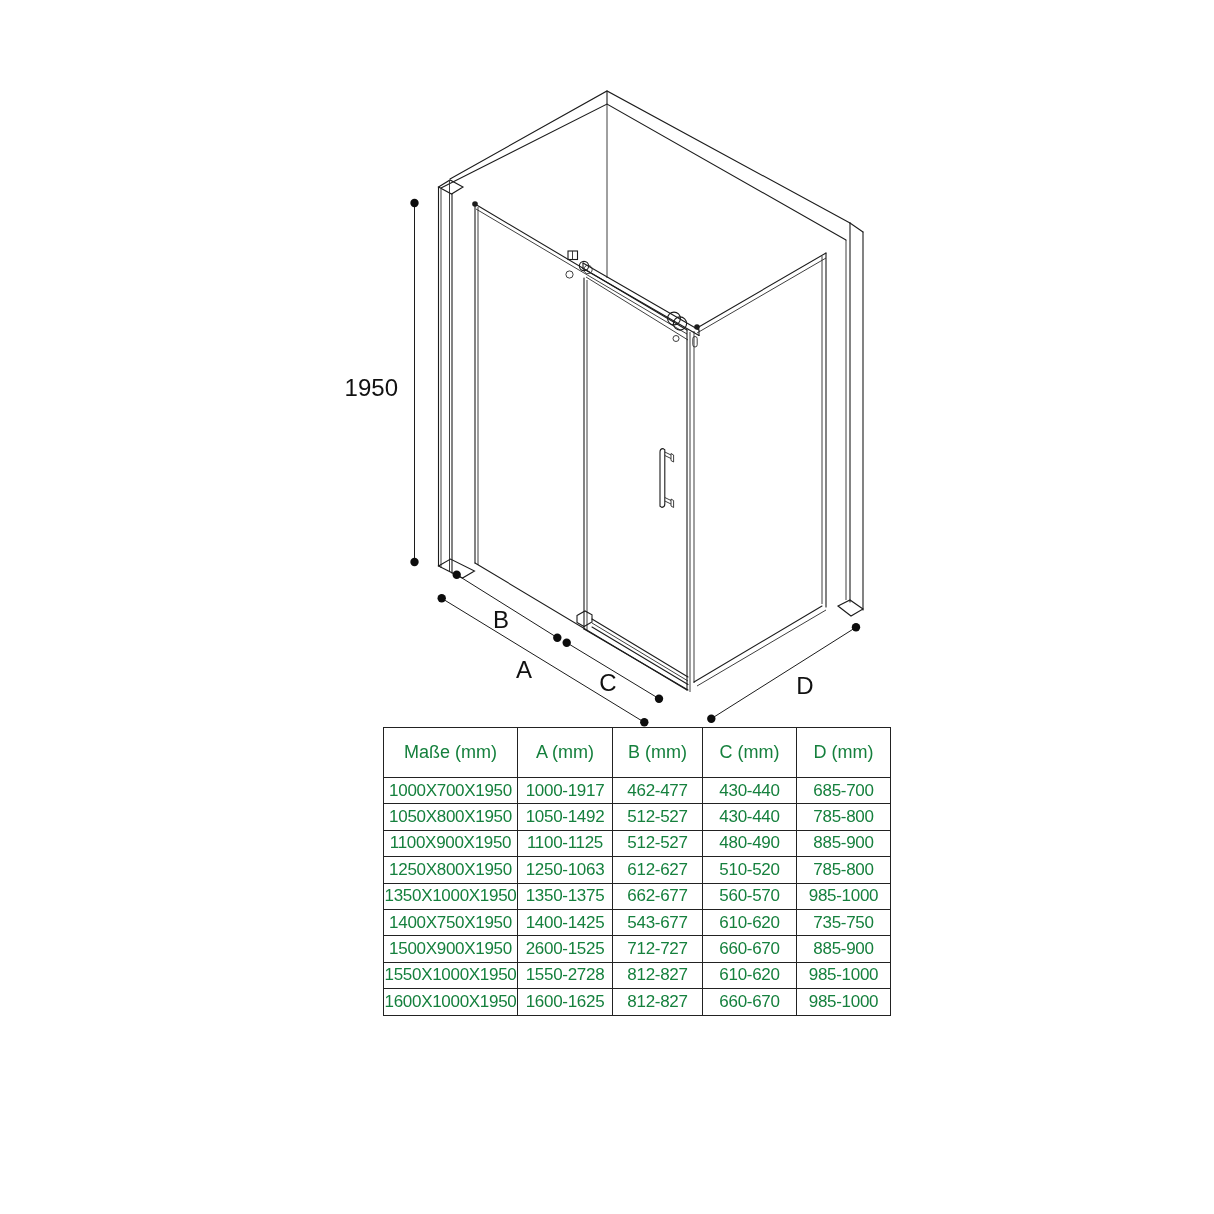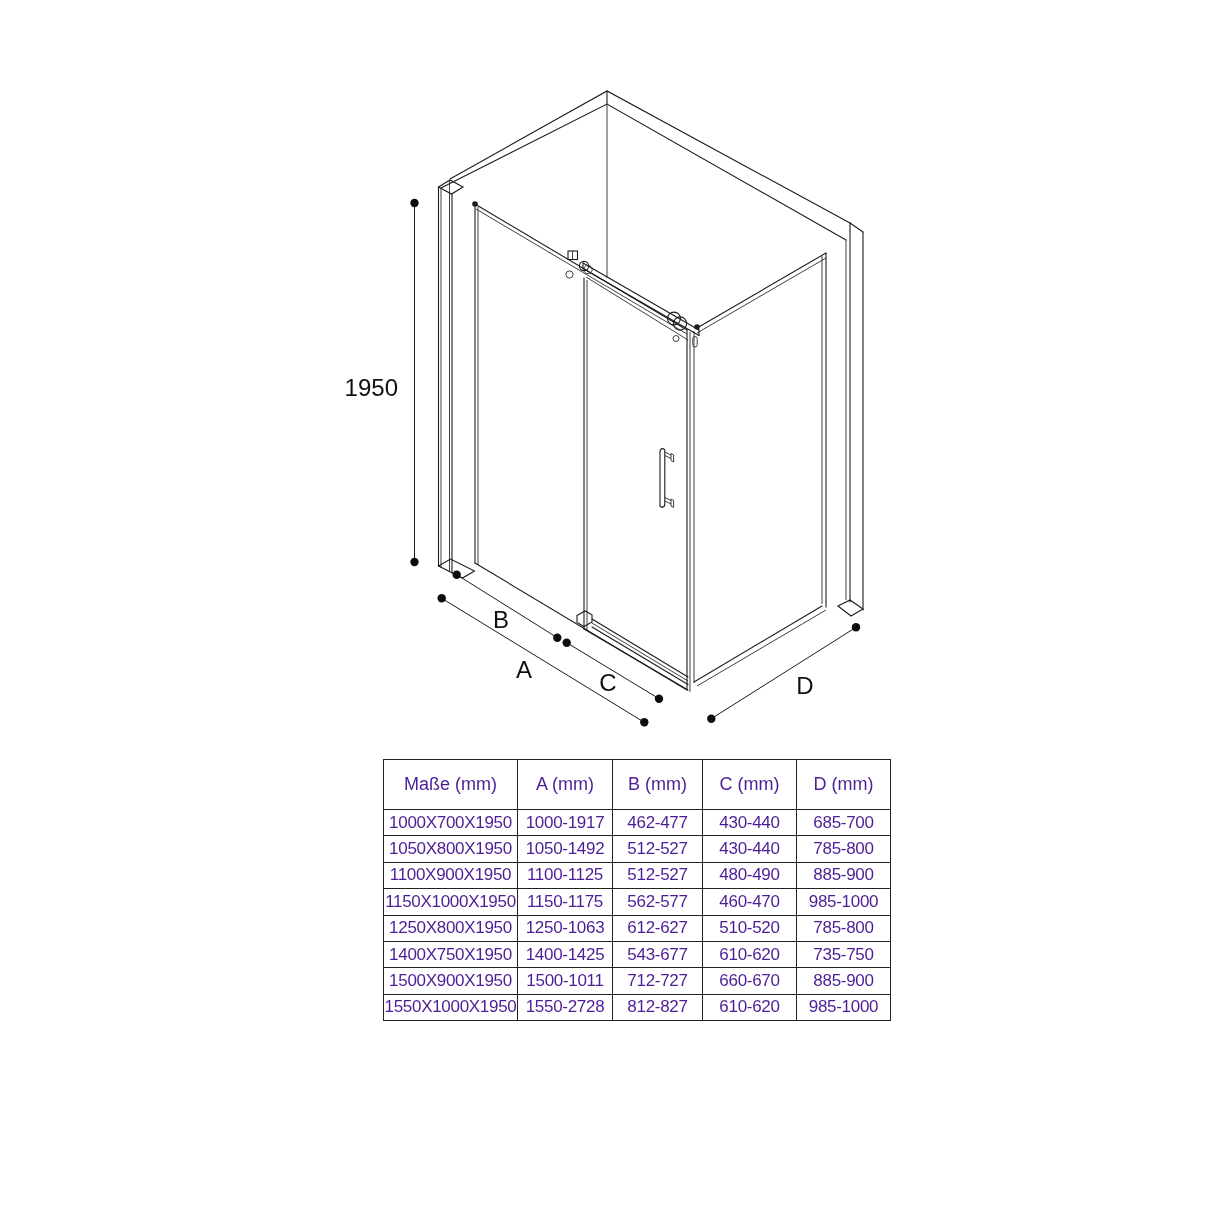--- a/index.html
+++ b/index.html
@@ -11,21 +11,21 @@
   #diagram-svg{position:absolute;left:0;top:0;}
   .ln{stroke:#1c1c1c;stroke-width:1.1;fill:none;stroke-linecap:round;}
   .thin{stroke:#2a2a2a;stroke-width:0.9;fill:none;}
   .dimln{stroke:#1c1c1c;stroke-width:1;fill:none;}
   .dot{fill:#0d0d0d;stroke:none;}
   .fit{fill:#1c1c1c;stroke:none;}
   .dimtext{font-size:24px;fill:#111;font-family:"Liberation Sans","DejaVu Sans",sans-serif;}
   #size-table{
     position:absolute;left:383px;top:727px;width:507px;
     border-collapse:collapse;table-layout:fixed;
-    font-size:17px;letter-spacing:-0.3px;color:#4c1d95;margin-top:32px;
+    font-size:17px;letter-spacing:-0.3px;color:#15803d;
   }
   #size-table th,#size-table td{
     border:1px solid #222222;text-align:center;vertical-align:middle;
     padding:0;white-space:nowrap;overflow:hidden;font-weight:400;
   }
   #size-table thead tr{height:50px;}
   #size-table thead th{font-size:18px;letter-spacing:0;}
   #size-table tbody tr{height:26.4px;}
 </style>
 </head>
@@ -192,48 +192,55 @@
         <td>785-800</td>
       </tr>
       <tr>
         <td>1100X900X1950</td>
         <td>1100-1125</td>
         <td>512-527</td>
         <td>480-490</td>
         <td>885-900</td>
       </tr>
       <tr>
-        <td>1150X1000X1950</td>
-        <td>1150-1175</td>
-        <td>562-577</td>
-        <td>460-470</td>
-        <td>985-1000</td>
-      </tr>
-      <tr>
         <td>1250X800X1950</td>
         <td>1250-1063</td>
         <td>612-627</td>
         <td>510-520</td>
         <td>785-800</td>
       </tr>
       <tr>
+        <td>1350X1000X1950</td>
+        <td>1350-1375</td>
+        <td>662-677</td>
+        <td>560-570</td>
+        <td>985-1000</td>
+      </tr>
+      <tr>
         <td>1400X750X1950</td>
         <td>1400-1425</td>
         <td>543-677</td>
         <td>610-620</td>
         <td>735-750</td>
       </tr>
       <tr>
         <td>1500X900X1950</td>
-        <td>1500-1011</td>
+        <td>2600-1525</td>
         <td>712-727</td>
         <td>660-670</td>
         <td>885-900</td>
       </tr>
       <tr>
         <td>1550X1000X1950</td>
         <td>1550-2728</td>
         <td>812-827</td>
         <td>610-620</td>
         <td>985-1000</td>
       </tr>
+      <tr>
+        <td>1600X1000X1950</td>
+        <td>1600-1625</td>
+        <td>812-827</td>
+        <td>660-670</td>
+        <td>985-1000</td>
+      </tr>
     </tbody>
 </table>
 
 </body></html>

